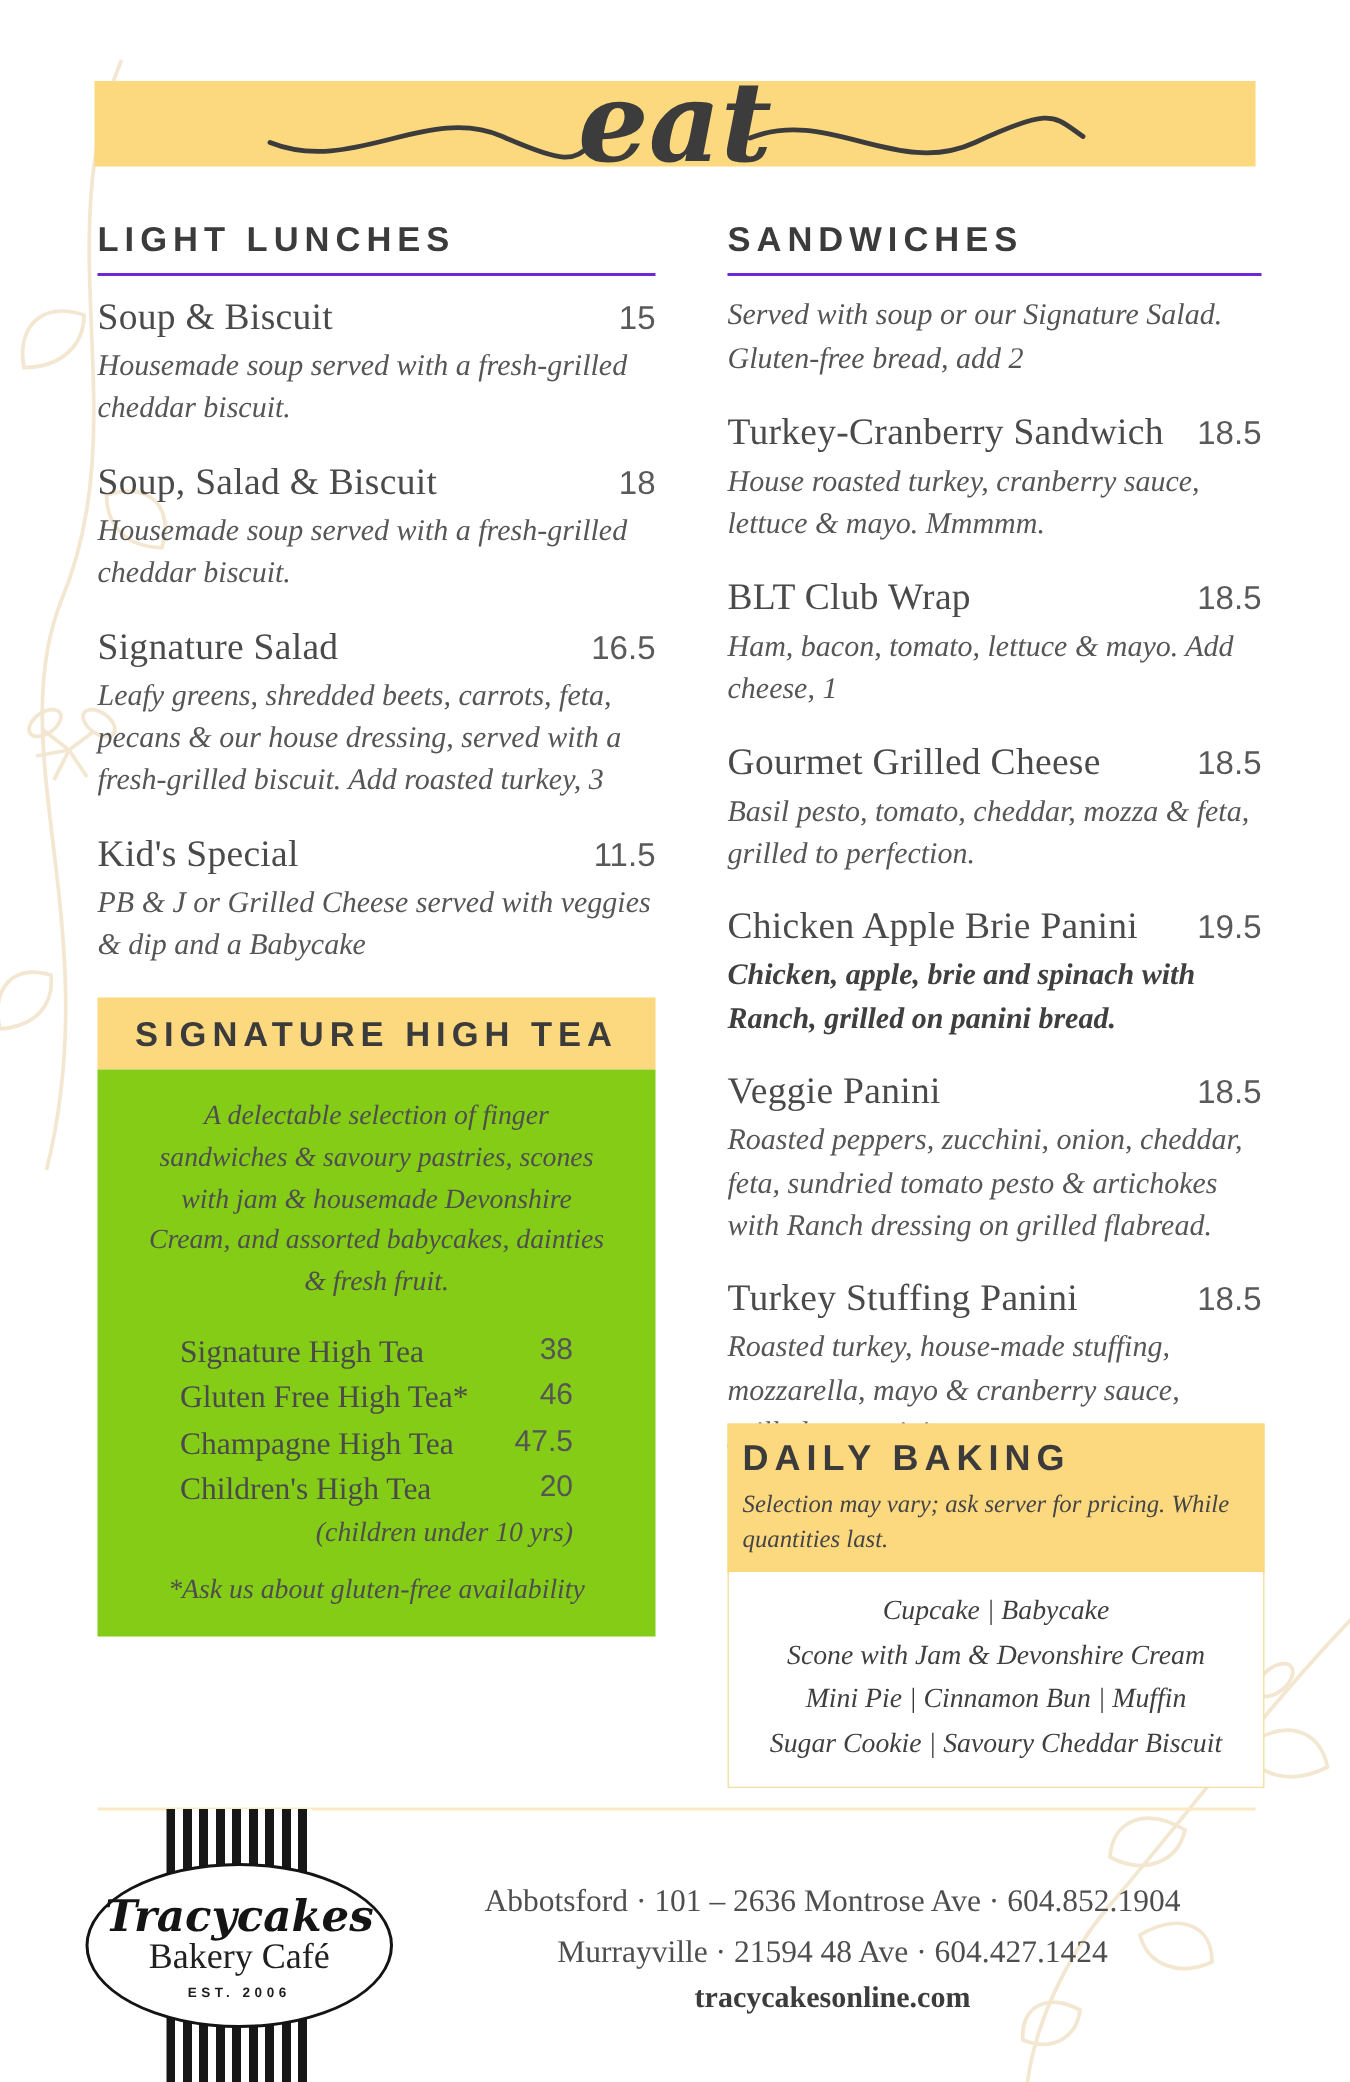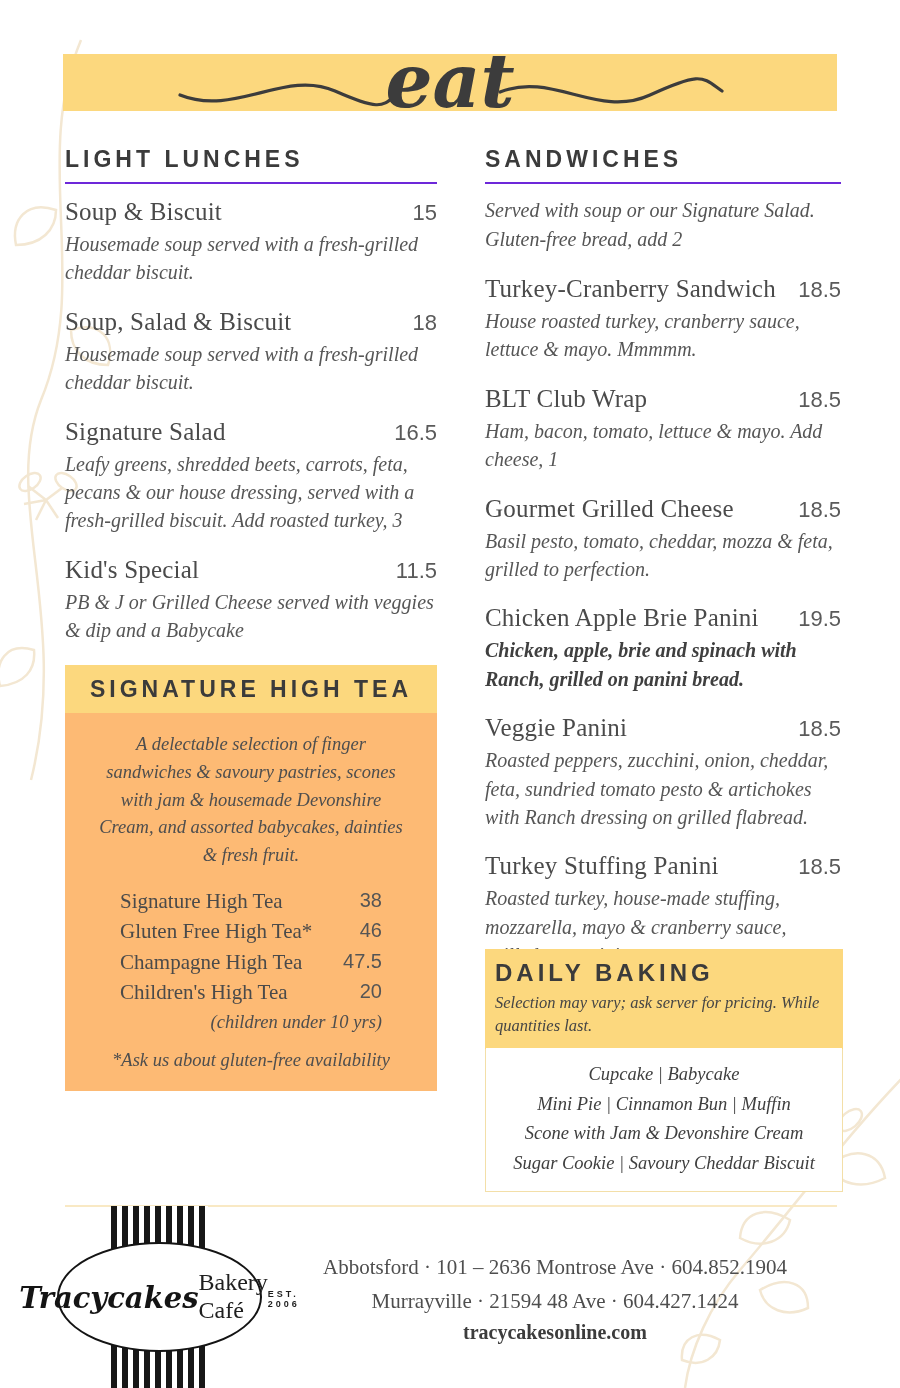--- a/index.html
+++ b/index.html
@@ -29,21 +29,21 @@
   .item-name{font-size:25px;color:#4a4a4a;letter-spacing:.2px;}
   .item-price{font-size:22px;color:#5a5a5a;font-family:"Liberation Sans", sans-serif;font-weight:400;}
   .item-desc{font-style:italic;font-size:20px;color:#565656;line-height:1.42;margin-top:4px;}
   .desc-strong{font-weight:700;color:#3f3f3f;}
 
   
   .box-tea{position:absolute;left:65px;top:665px;width:372px;z-index:1;}
   .tea-head{background:#fcd87e;text-align:center;padding:11px 4px 10px;
             font-family:"Liberation Sans", sans-serif;font-size:23px;font-weight:600;
             letter-spacing:4px;color:#3b3b3b;}
-  .tea-body{background:#fdba74;padding:18px 22px 20px;text-align:center;}
+  .tea-body{background:#84cc16;padding:18px 22px 20px;text-align:center;}
   .tea-desc{font-style:italic;font-size:18.5px;color:#4e4e4e;line-height:1.5;margin:0 6px;}
   .tea-served{font-style:italic;font-size:18.5px;color:#4e4e4e;margin-top:14px;}
   .tea-served .bold{font-weight:700;color:#3f3f3f;}
   .tea-table{margin:16px auto 0;width:262px;}
   .tea-row{display:flex;justify-content:space-between;font-size:21px;color:#4a4a4a;line-height:1.45;}
   .tea-price{font-family:"Liberation Sans", sans-serif;font-size:20px;color:#555;}
   .tea-children{width:262px;margin:2px auto 0;text-align:right;font-style:italic;
                 font-size:18.5px;color:#4e4e4e;line-height:1.4;}
   .tea-gf{font-style:italic;font-size:18.5px;color:#4e4e4e;margin-top:15px;}
   .tea-note{margin:13px 8px 0;background:#fdf7e2;border:1px solid #f1db9b;
@@ -58,21 +58,21 @@
   .bake-body{background:#ffffff;text-align:center;padding:12px 8px 12px;}
   .bake-line{font-style:italic;font-size:18.5px;color:#3f3f3f;line-height:1.6;}
 
   
   .footer-line{position:absolute;left:65px;top:1205px;width:772px;height:2px;background:#f9e9c4;z-index:1;}
   .logo{position:absolute;left:57px;top:1206px;width:205px;height:182px;z-index:2;}
   .stripes{position:absolute;left:54px;top:0;width:97px;height:182px;
            background:repeating-linear-gradient(90deg,#171717 0 6px,#ffffff 6px 11px);}
   .ellipse{position:absolute;left:0;top:36px;width:205px;height:110px;background:#ffffff;
            border:2px solid #141414;border-radius:50%;box-sizing:border-box;
-           display:flex;flex-direction:row;align-items:center;justify-content:center;}
+           display:flex;flex-direction:column;align-items:center;justify-content:center;}
   .logo-script{font-family:"DejaVu Serif", serif;font-style:italic;font-weight:700;
                font-size:29px;color:#141414;line-height:1;margin-top:2px;}
   .logo-serif{font-family:"Liberation Serif", serif;font-size:24px;color:#202020;line-height:1.15;}
   .logo-est{font-family:"Liberation Sans", sans-serif;font-size:9px;font-weight:700;
             letter-spacing:3px;color:#1d1d1d;margin-top:3px;}
   .addresses{position:absolute;left:265px;top:1254px;width:580px;text-align:center;z-index:1;}
   .addr{font-size:21px;color:#4e4e4e;line-height:1.32;margin-bottom:6px;}
   .site{font-size:20px;font-weight:700;color:#3c3c3c;margin-top:2px;}
 </style>
 </head>
@@ -223,22 +223,22 @@
     </div>
   </div>
 
   <div class="box-bake">
     <div class="bake-head">
       <div class="bake-title">DAILY BAKING</div>
       <div class="bake-sub">Selection may vary; ask server for pricing. While quantities last.</div>
     </div>
     <div class="bake-body">
       <div class="bake-line">Cupcake  |  Babycake</div>
+      <div class="bake-line">Scone with Jam &amp; Devonshire Cream</div>
       <div class="bake-line">Mini Pie  |  Cinnamon Bun | Muffin</div>
-      <div class="bake-line">Scone with Jam &amp; Devonshire Cream</div>
       <div class="bake-line">Sugar Cookie  |  Savoury Cheddar Biscuit</div>
     </div>
   </div>
 
   <div class="footer-line"></div>
 
   <div class="logo">
     <div class="stripes"></div>
     <div class="ellipse">
       <div class="logo-script">Tracycakes</div>

